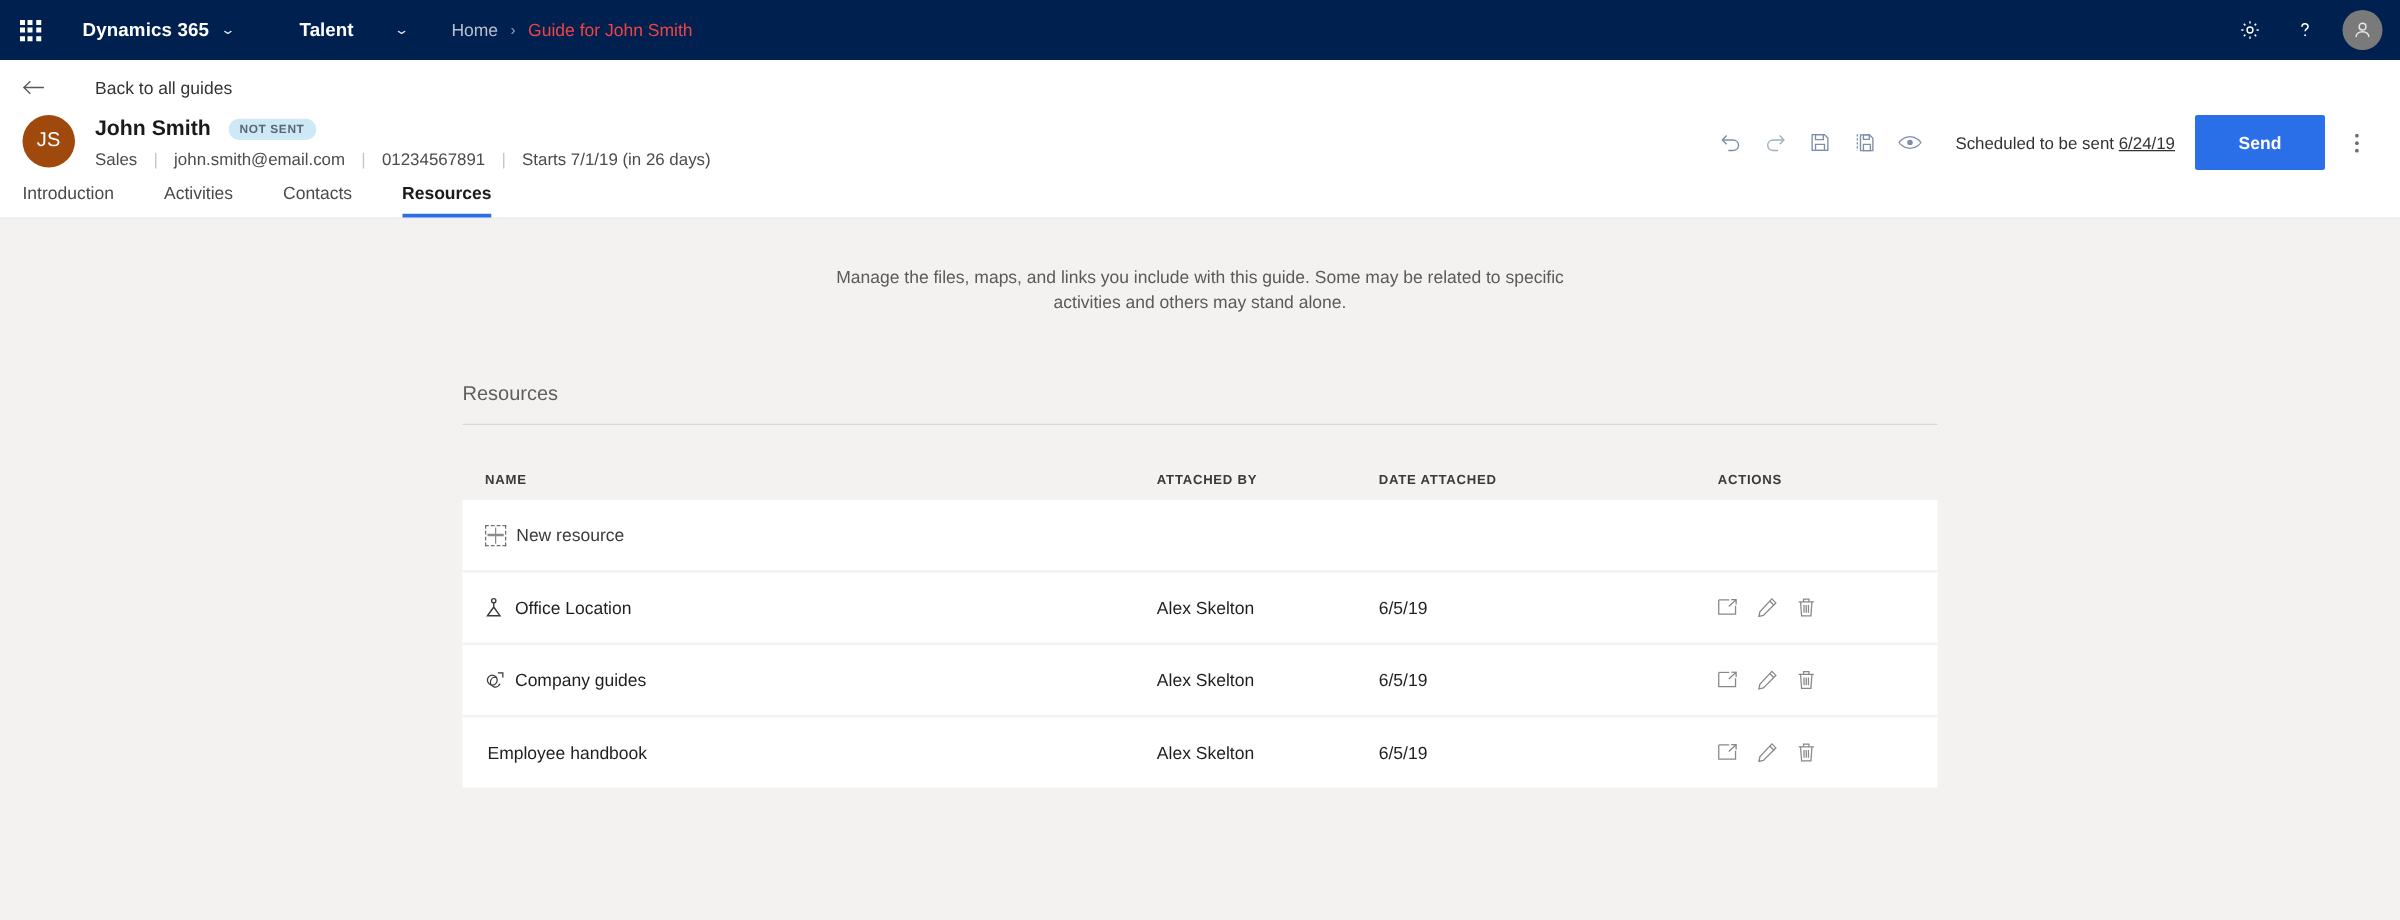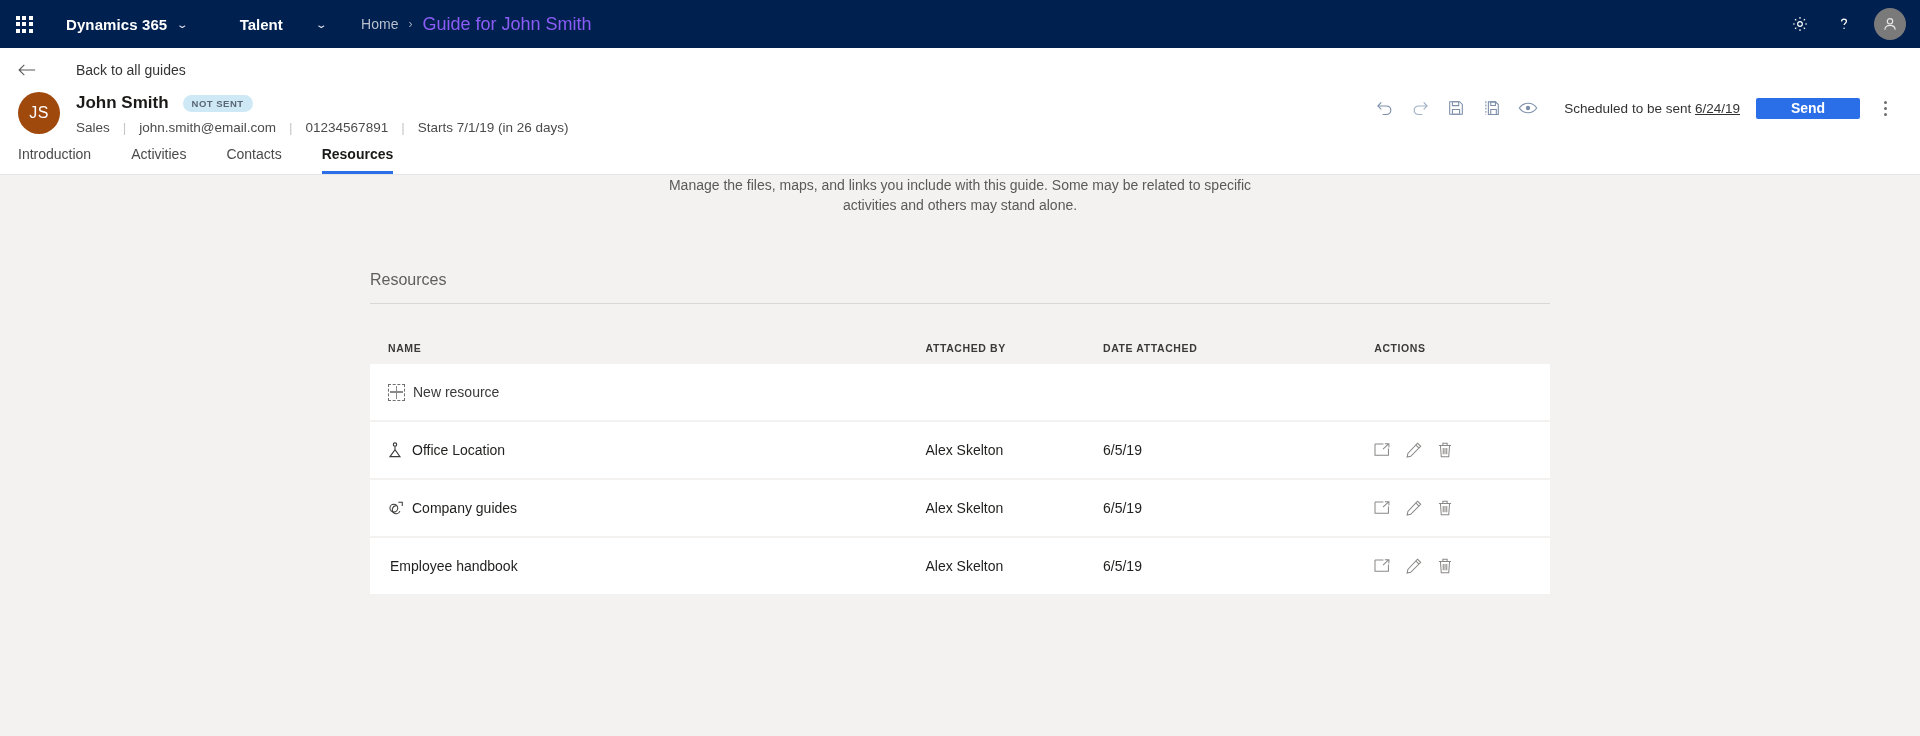--- a/index.html
+++ b/index.html
@@ -41,21 +41,21 @@
     display: inline-block;
   }
   .app-name {
     font-size: 15px; font-weight: bold; margin-left: 53px; cursor: pointer;
   }
   .app-chev { margin-left: 34px; }
 
   .breadcrumb { display: flex; align-items: center; margin-left: 36px; }
   .bc-link { font-size: 14px; color: #b8bfcd; cursor: pointer; }
   .bc-sep { font-size: 12px; color: #9aa3b5; margin: 0 10px; }
-  .bc-current { font-size: 18px; color: #8b5cf6; }
+  .bc-current { font-size: 14px; color: #ef4444; }
 
   .topbar-right {
     position: absolute; right: 8px; top: 0; height: 48px;
     display: flex; align-items: center; gap: 4px;
   }
   .tb-icon {
     width: 40px; height: 40px; display: flex; align-items: center; justify-content: center;
     cursor: pointer; color: #ffffff;
   }
   .avatar-top {
@@ -113,21 +113,21 @@
   }
   .sched-text {
     font-size: 13.5px; color: #333333; margin: 0 16px 0 18px;
     white-space: nowrap;
   }
   .sched-date { text-decoration: underline; }
   .send-btn {
     background: #2b6fe8; color: #ffffff;
     font-size: 14px; font-weight: bold;
     border: none; border-radius: 2px;
-    width: 104px; height: 21px;
+    width: 104px; height: 44px;
     cursor: pointer;
     font-family: "Liberation Sans", sans-serif;
   }
   .kebab {
     width: 34px; height: 32px; margin-left: 8px;
     display: flex; flex-direction: column; align-items: center; justify-content: center;
     gap: 3px; cursor: pointer;
   }
   .kebab i { width: 3px; height: 3px; border-radius: 50%; background: #6d6d6d; display: block; }
 
@@ -139,21 +139,21 @@
     border-bottom: 1px solid #e6e6e6;
   }
   .tab {
     font-size: 14px; color: #4a4a4a;
     padding: 0 0 9px 0; margin-right: 40px;
     cursor: pointer; border-bottom: 3px solid transparent;
   }
   .tab.active { color: #1b1a19; font-weight: bold; border-bottom-color: #2b6fe8; }
 
   
-  .content { }
+  .content { padding-top: 36px; }
   .intro {
     text-align: center; font-size: 14px; color: #5a5a5a;
     line-height: 20px; max-width: 600px; margin: 0 auto;
   }
 
   .panel { width: 1180px; margin: 56px auto 0 auto; }
   .panel-title {
     font-size: 16px; color: #605e5c; padding-bottom: 14px;
     border-bottom: 1px solid #d8d8d8;
   }

